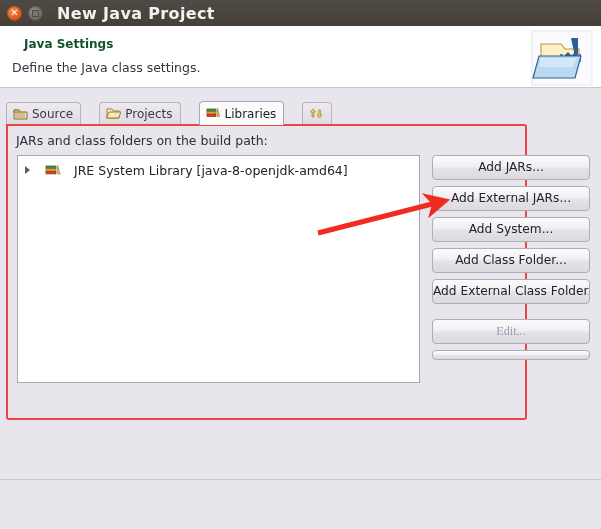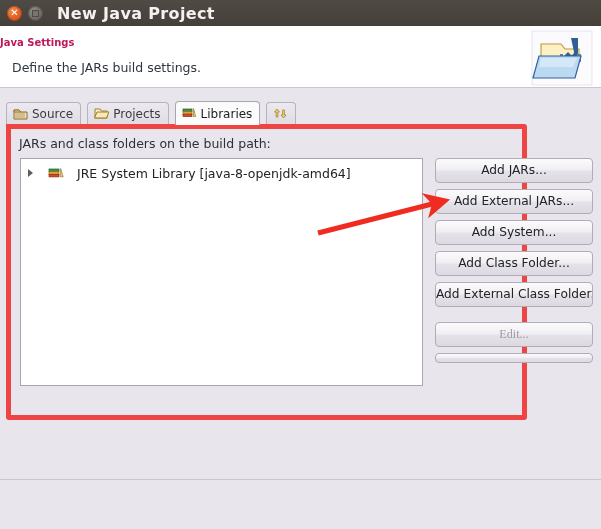--- a/index.html
+++ b/index.html
@@ -44,41 +44,41 @@
     letter-spacing: .35px; margin-left: 8px;
   }
 
   
   .header {
     position: absolute; left: 0; top: 26px; width: 601px; height: 62px;
     background: #ffffff;
     border-bottom: 1px solid #c9c6cd;
   }
   .header-title {
-    position: absolute; left: 0; top: 11px;
-    font-size: 10px; font-weight: bold; color: #be185d;
+    position: absolute; left: 24px; top: 11px;
+    font-size: 12px; font-weight: bold; color: #14532d;
   }
   .header-sub {
     position: absolute; left: 12px; top: 34px;
     font-size: 12.5px; color: #303640;
   }
   .header-icon {
     position: absolute; right: 8px; top: 4px; width: 62px; height: 56px;
   }
 
   
   .sepstrip {
     position: absolute; left: 0; top: 89px; width: 601px; height: 12px;
     background: #e8e6ec;
   }
 
   
   .tabbar {
     position: absolute; left: 6px; top: 101px; width: 589px; height: 24px;
-    display: flex; align-items: flex-end; gap: 6px;
+    display: flex; align-items: flex-end; gap: 18px;
   }
   .tab {
     height: 23px; display: flex; align-items: center; gap: 4px;
     padding: 0 7px 0 6px;
     border: 1px solid #b7b3bd; border-bottom: none;
     border-radius: 4px 4px 0 0;
     background: linear-gradient(to bottom, #eceaef 0%, #dedbe3 100%);
     font-size: 12px; color: #3b3b42; cursor: default;
     position: relative;
   }
@@ -88,21 +88,21 @@
     height: 24px;
     color: #1c1c22;
     z-index: 3;
   }
   .tab .tlabel { white-space: nowrap; }
 
   
   .panel {
     position: absolute; left: 6px; top: 124px; width: 521px; height: 296px;
     background: #e8e6ec;
-    border: 5px solid #ef4444;
+    border: 2px solid #ef4444;
     border-radius: 0 3px 3px 3px;
     padding-left: 32px;
   }
   .panel-label {
     position: absolute; left: 8px; top: 7px;
     font-size: 12.5px; color: #2d3038;
   }
   .tree {
     position: absolute; left: 9px; top: 29px; width: 403px; height: 228px;
     background: #ffffff; border: 1px solid #a9a5b1;
@@ -164,21 +164,21 @@
   <div class="titlebar">
     <div class="winbtn close">✕</div>
     <div class="winbtn maximize">
         <i></i>
       </div>
     <div class="title-text">New Java Project</div>
   </div>
 
   <div class="header">
     <div class="header-title">Java Settings</div>
-    <div class="header-sub">Define the JARs build settings.</div>
+    <div class="header-sub">Define the Java class settings.</div>
     <div class="header-icon">
       <svg width="62" height="56" viewBox="0 0 62 56">
         <rect x="1" y="1" width="60" height="54" fill="#fbfbfd" stroke="#d8d6dd" stroke-width="0.6"></rect>
 
         <path d="M10 14 h20 l4 5 h14 v8 h-38 z" fill="#fdf0c4" stroke="#b89a3e" stroke-width="1.1"></path>
 
         <path d="M40 8 h7 v15 q0 6 -6 6 h-4 v-4 h3 q3 0 3 -3 z" fill="#2f5f96"></path>
         <path d="M32 27 l5 -5 l5 5 z" fill="#2f5f96"></path>
         <rect x="29" y="24" width="3" height="8" fill="#5c83ad"></rect>
         <rect x="47" y="24" width="3" height="8" fill="#5c83ad"></rect>

